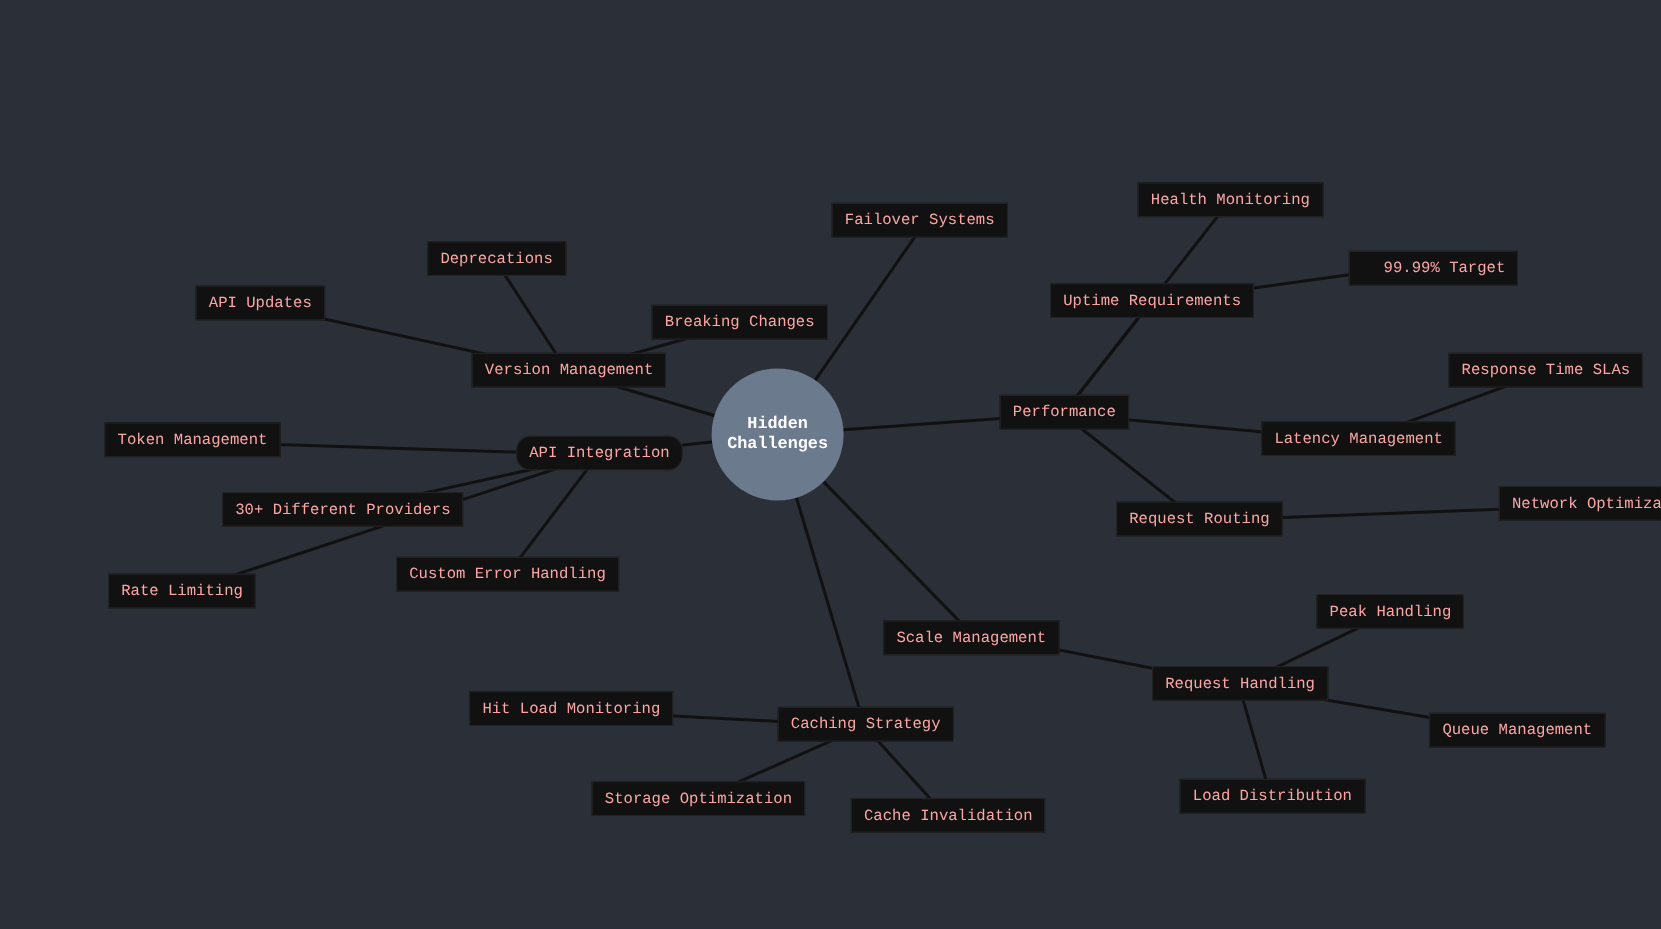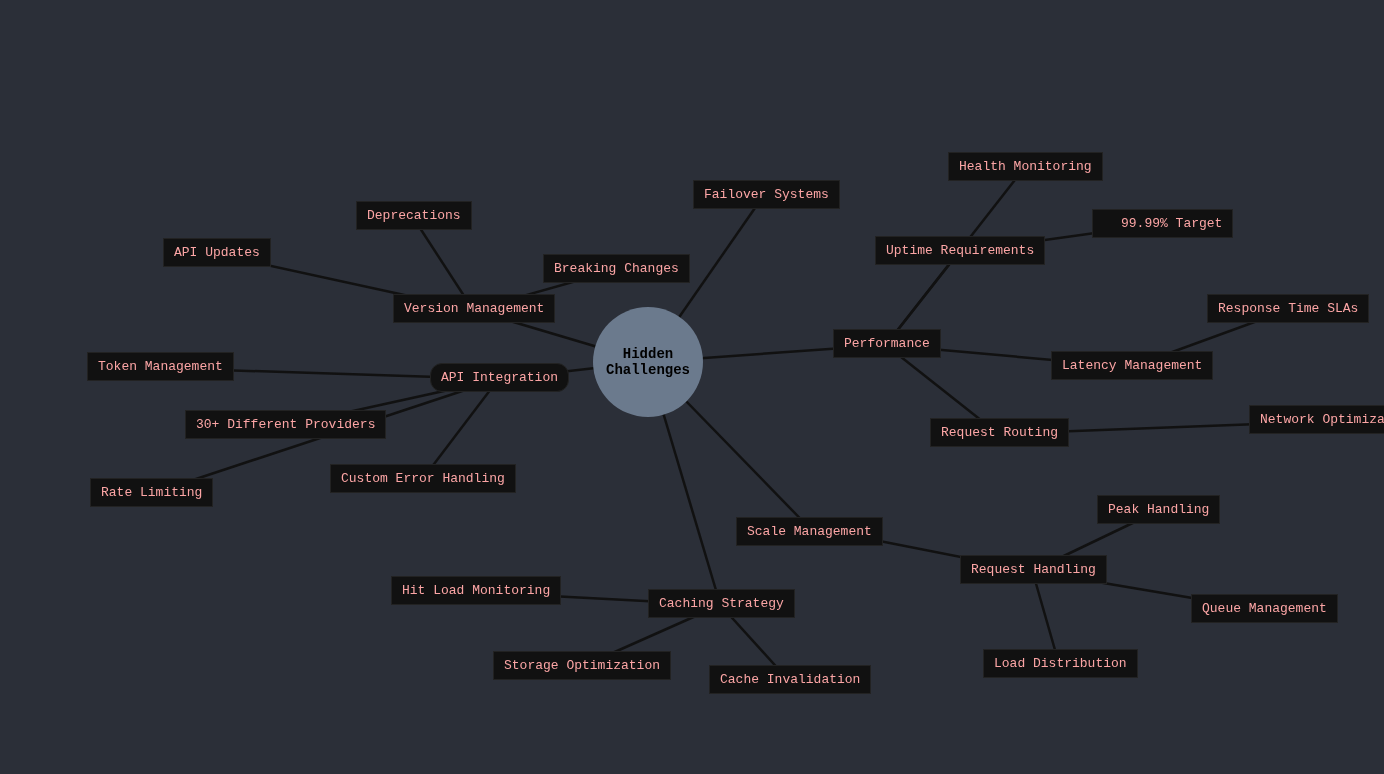--- a/index.html
+++ b/index.html
@@ -20,21 +20,21 @@
     .center-node {
       position: absolute;
       width: 110px;
       height: 110px;
       border-radius: 50%;
       background: #6b7a8d;
       display: flex;
       align-items: center;
       justify-content: center;
       text-align: center;
-      color: #000000;
+      color: #ffffff;
       font-size: 14px;
       font-weight: bold;
       left: 648px;
       top: 362px;
       transform: translate(-50%, -50%);
       z-index: 10;
     }
     .node-label {
       position: absolute;
       background: #111;
@@ -88,28 +88,28 @@
 <div class="node-label" style="left: 163px; top: 238px;">API Updates</div>
 <div class="node-label" style="left: 356px; top: 201px;">Deprecations</div>
 <div class="node-label" style="left: 543px; top: 254px;">Breaking Changes</div>
 <div class="node-label" style="left: 430px; top: 363px; border-radius: 12px;">API Integration</div>
 <div class="node-label" style="left: 87px; top: 352px;">Token Management</div>
 <div class="node-label" style="left: 185px; top: 410px;">30+ Different Providers</div>
 <div class="node-label" style="left: 90px; top: 478px;">Rate Limiting</div>
 <div class="node-label" style="left: 330px; top: 464px;">Custom Error Handling</div>
 <div class="node-label" style="left: 833px; top: 329px;">Performance</div>
 <div class="node-label" style="left: 948px; top: 152px;">Health Monitoring</div>
-<div class="node-label" style="left: 1092px; top: 209px; padding-left: 28px;">99.99% Target</div>
+<div class="node-label" style="left: 1124px; top: 209px; padding-left: 28px;">99.99% Target</div>
 <div class="node-label" style="left: 875px; top: 236px;">Uptime Requirements</div>
 <div class="node-label" style="left: 1207px; top: 294px;">Response Time SLAs</div>
 <div class="node-label" style="left: 1051px; top: 351px;">Latency Management</div>
 <div class="node-label" style="left: 930px; top: 418px;">Request Routing</div>
 <div class="node-label" style="left: 1249px; top: 405px;">Network Optimization</div>
 <div class="node-label" style="left: 736px; top: 517px;">Scale Management</div>
-<div class="node-label" style="left: 693px; top: 180px; text-align: center;">Failover Systems</div>
+<div class="node-label" style="left: 693px; top: 169px; text-align: center;">Failover Systems</div>
 <div class="node-label" style="left: 648px; top: 589px;">Caching Strategy</div>
 <div class="node-label" style="left: 391px; top: 576px;">Hit Load Monitoring</div>
 <div class="node-label" style="left: 493px; top: 651px;">Storage Optimization</div>
 <div class="node-label" style="left: 709px; top: 665px;">Cache Invalidation</div>
 <div class="node-label" style="left: 960px; top: 555px;">Request Handling</div>
 <div class="node-label" style="left: 1097px; top: 495px;">Peak Handling</div>
 <div class="node-label" style="left: 1191px; top: 594px;">Queue Management</div>
 <div class="node-label" style="left: 983px; top: 649px;">Load Distribution</div>
 
 </body></html>

